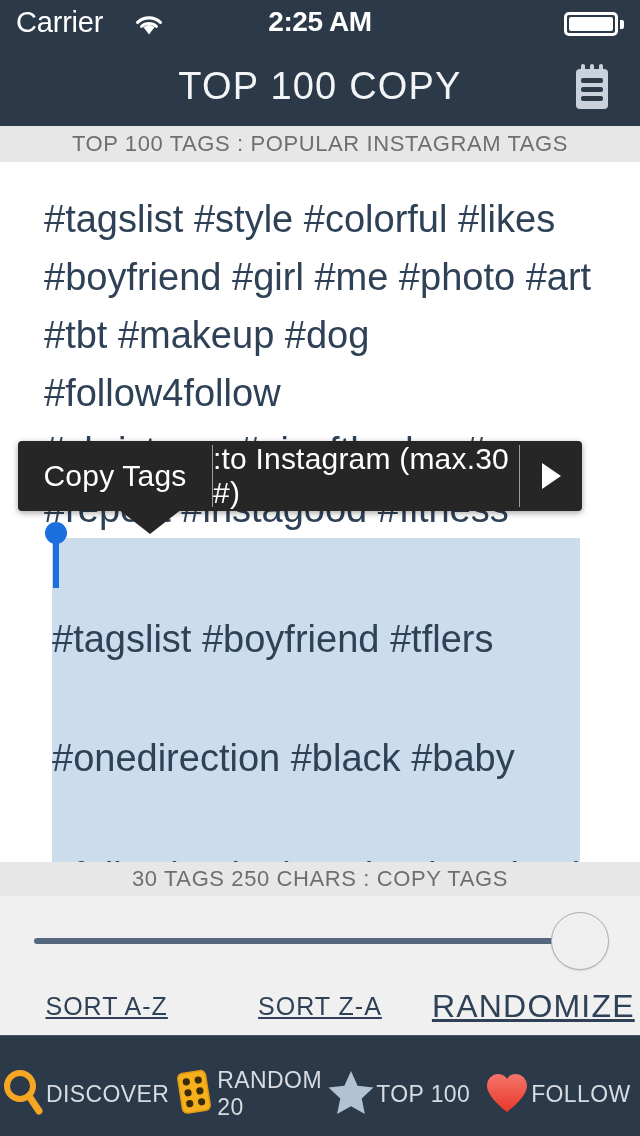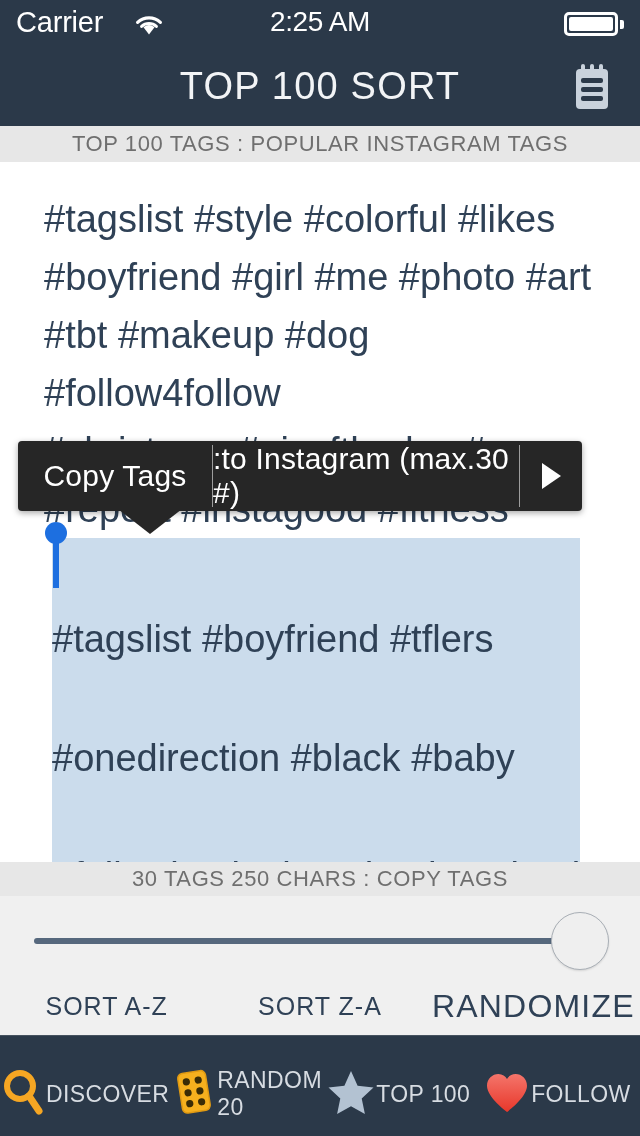--- a/index.html
+++ b/index.html
@@ -15,21 +15,21 @@
   .statusbar{
     position:absolute;left:0;top:0;width:640px;height:46px;
     background:#2b3949;color:#ffffff;
   }
   .sb-carrier{
     position:absolute;left:16px;top:6px;font-size:29px;letter-spacing:-0.2px;color:#fff;
   }
   .sb-wifi{position:absolute;left:132px;top:11px;width:34px;height:26px;}
   .sb-time{
     position:absolute;left:0;top:6px;width:640px;text-align:center;
-    font-size:28px;font-weight:normal;letter-spacing:-0.4px;color:#fff;
+    font-size:28px;font-weight:bold;letter-spacing:-0.4px;color:#fff;
   }
   .sb-battery{
     position:absolute;right:22px;top:12px;width:54px;height:24px;
     border:3px solid #fff;border-radius:5px;box-sizing:border-box;
   }
   .sb-battery-fill{position:absolute;left:2px;top:2px;right:2px;bottom:2px;background:#fff;border-radius:2px;}
   .sb-battery-nub{position:absolute;right:16px;top:20px;width:4px;height:9px;background:#fff;border-radius:0 2px 2px 0;}
 
   
   .navbar{
@@ -131,21 +131,21 @@
   .slider-thumb{
     position:absolute;left:551px;top:16px;width:58px;height:58px;border-radius:50%;
     background:#efefef;border:1px solid #a9afb6;box-sizing:border-box;
     box-shadow:0 1px 2px rgba(0,0,0,.12);
   }
   .sort-row{
     position:absolute;left:0;top:80px;width:640px;height:60px;display:flex;align-items:center;
   }
   .sort-btn{
     flex:1;text-align:center;color:#2f4156;font-size:25px;font-weight:300;
-    letter-spacing:1px;cursor:pointer;
+    letter-spacing:1px;cursor:pointer;text-decoration:underline;
   }
   .sort-btn.mid{font-size:32px;letter-spacing:1.2px;}
 
   
   .tabbar{
     position:absolute;left:0;bottom:0;width:640px;height:100px;
     background:#2b3949;border-top:1px solid #46525f;display:flex;
   }
   .tab{
     flex:1;position:relative;display:flex;flex-direction:row;
@@ -171,21 +171,21 @@
       </svg>
     </div>
     <div class="sb-time">2:25 AM</div>
     <div class="sb-battery">
       <div class="sb-battery-fill"></div>
     </div>
     <div class="sb-battery-nub"></div>
   </div>
 
   <div class="navbar">
-    <div class="nav-title">TOP 100 SORT</div>
+    <div class="nav-title">TOP 100 COPY</div>
     <div class="nav-notepad">
       <svg viewBox="0 0 48 50" width="48" height="50" aria-hidden="true">
         <rect x="8" y="7" width="32" height="40" rx="4" fill="#c9d2dc"></rect>
         <rect x="13" y="2" width="4" height="9" rx="2" fill="#c9d2dc"></rect>
         <rect x="22" y="2" width="4" height="9" rx="2" fill="#c9d2dc"></rect>
         <rect x="31" y="2" width="4" height="9" rx="2" fill="#c9d2dc"></rect>
         <rect x="13" y="16" width="22" height="5" rx="2" fill="#2b3949"></rect>
         <rect x="13" y="25" width="22" height="5" rx="2" fill="#2b3949"></rect>
         <rect x="13" y="34" width="22" height="5" rx="2" fill="#2b3949"></rect>
       </svg>

